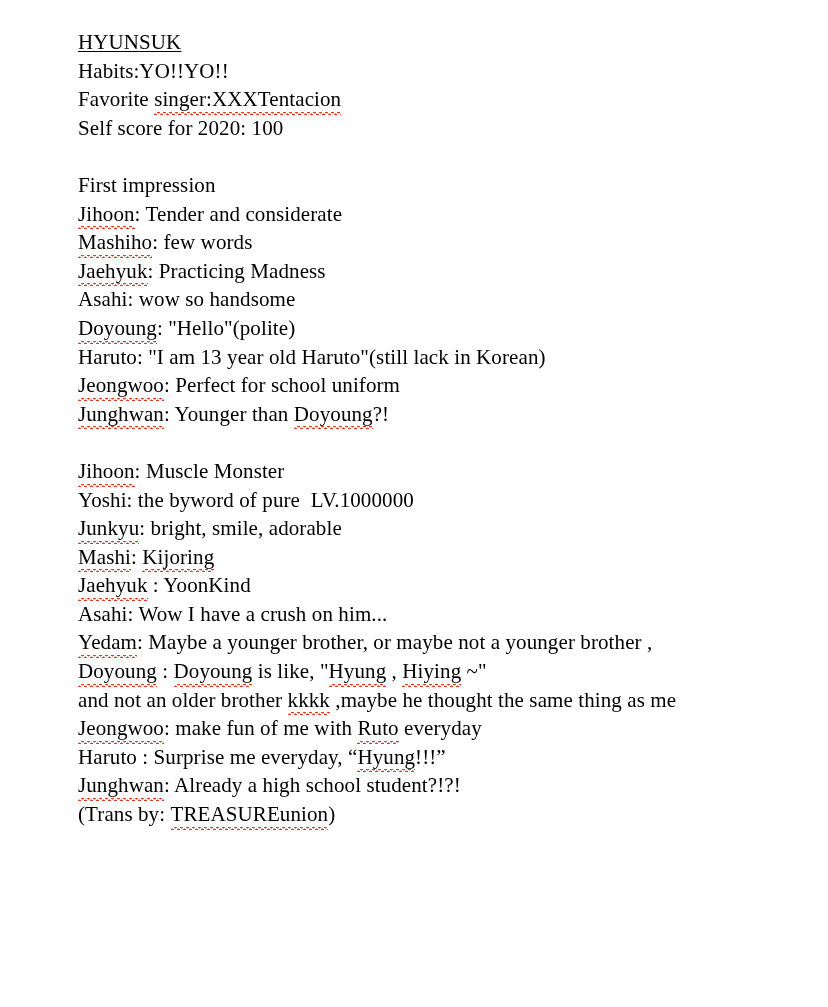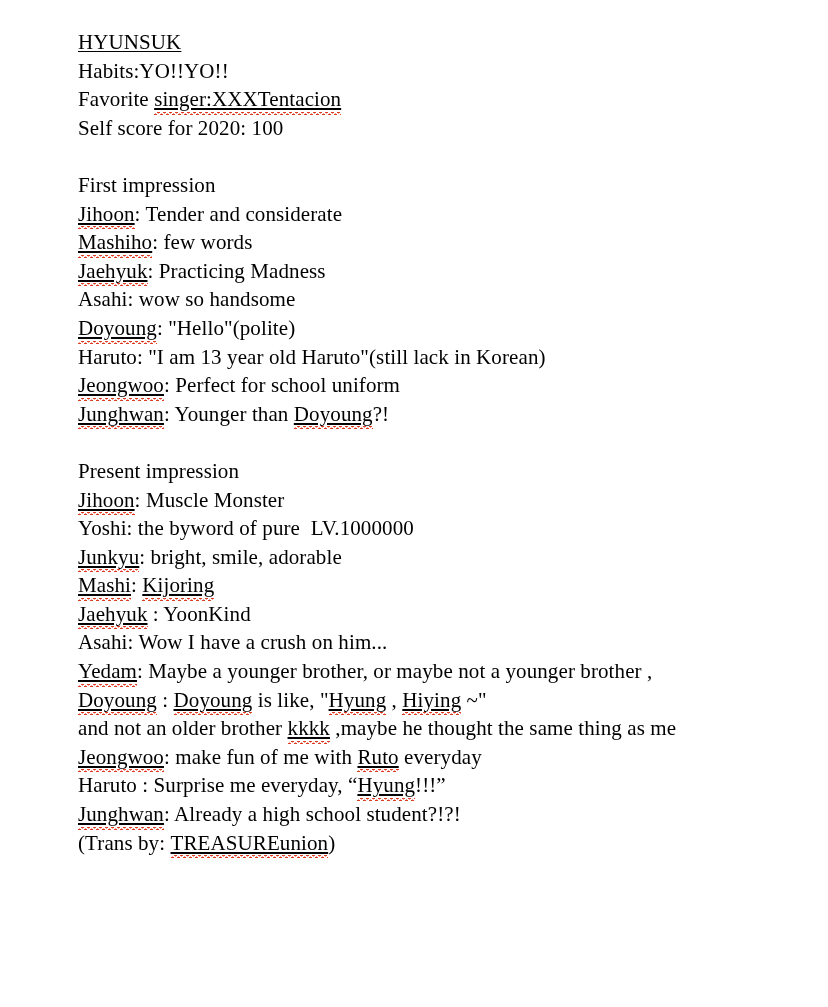--- a/index.html
+++ b/index.html
@@ -33,21 +33,20 @@
   }
   .underline {
     text-decoration: underline;
     text-decoration-thickness: 1px;
     text-underline-offset: 2px;
   }
   
   .sp {
     position: relative;
     display: inline-block;
-    text-decoration: underline;
   }
   .sp::after {
     content: "";
     position: absolute;
     left: 0;
     right: 0;
     bottom: -1px;
     height: 3px;
     background-image:
       radial-gradient(circle at 1.5px 2.6px, #e03a1e 1.0px, rgba(0,0,0,0) 1.2px),
@@ -70,21 +69,20 @@
       <div class="doc-line">First impression</div>
       <div class="doc-line"><span class="sp">Jihoon</span>: Tender and considerate</div>
       <div class="doc-line"><span class="sp">Mashiho</span>: few words</div>
       <div class="doc-line"><span class="sp">Jaehyuk</span>: Practicing Madness</div>
       <div class="doc-line">Asahi: wow so handsome</div>
       <div class="doc-line"><span class="sp">Doyoung</span>: "Hello"(polite)</div>
       <div class="doc-line">Haruto: "I am 13 year old Haruto"(still lack in Korean)</div>
       <div class="doc-line"><span class="sp">Jeongwoo</span>: Perfect for school uniform</div>
       <div class="doc-line"><span class="sp">Junghwan</span>: Younger than <span class="sp">Doyoung</span>?!</div>
       <div class="blank-line"></div>
-      <div class="doc-line">Present impression</div>
       <div class="doc-line"><span class="sp">Jihoon</span>: Muscle Monster</div>
       <div class="doc-line">Yoshi: the byword of pure  LV.1000000</div>
       <div class="doc-line"><span class="sp">Junkyu</span>: bright, smile, adorable</div>
       <div class="doc-line"><span class="sp">Mashi</span>: <span class="sp">Kijoring</span></div>
       <div class="doc-line"><span class="sp">Jaehyuk</span> : YoonKind</div>
       <div class="doc-line">Asahi: Wow I have a crush on him...</div>
       <div class="doc-line"><span class="sp">Yedam</span>: Maybe a younger brother, or maybe not a younger brother ,</div>
       <div class="doc-line"><span class="sp">Doyoung</span> : <span class="sp">Doyoung</span> is like, "<span class="sp">Hyung</span> , <span class="sp">Hiying</span> ~"</div>
       <div class="doc-line">and not an older brother <span class="sp">kkkk</span> ,maybe he thought the same thing as me</div>
       <div class="doc-line"><span class="sp">Jeongwoo</span>: make fun of me with <span class="sp">Ruto</span> everyday</div>

